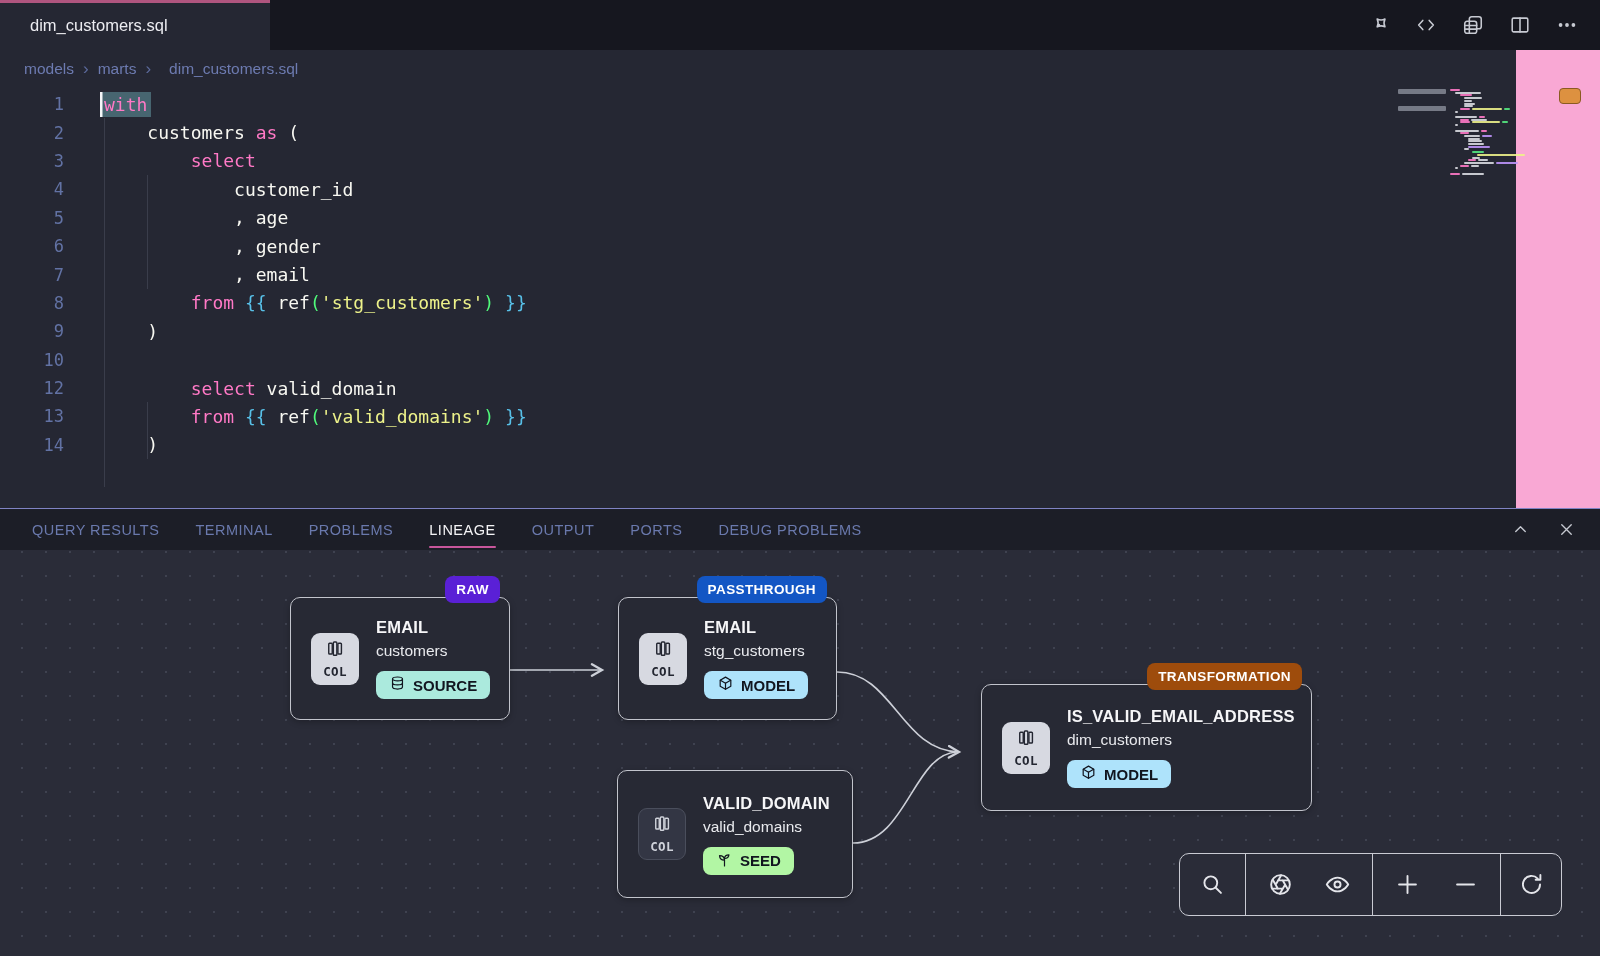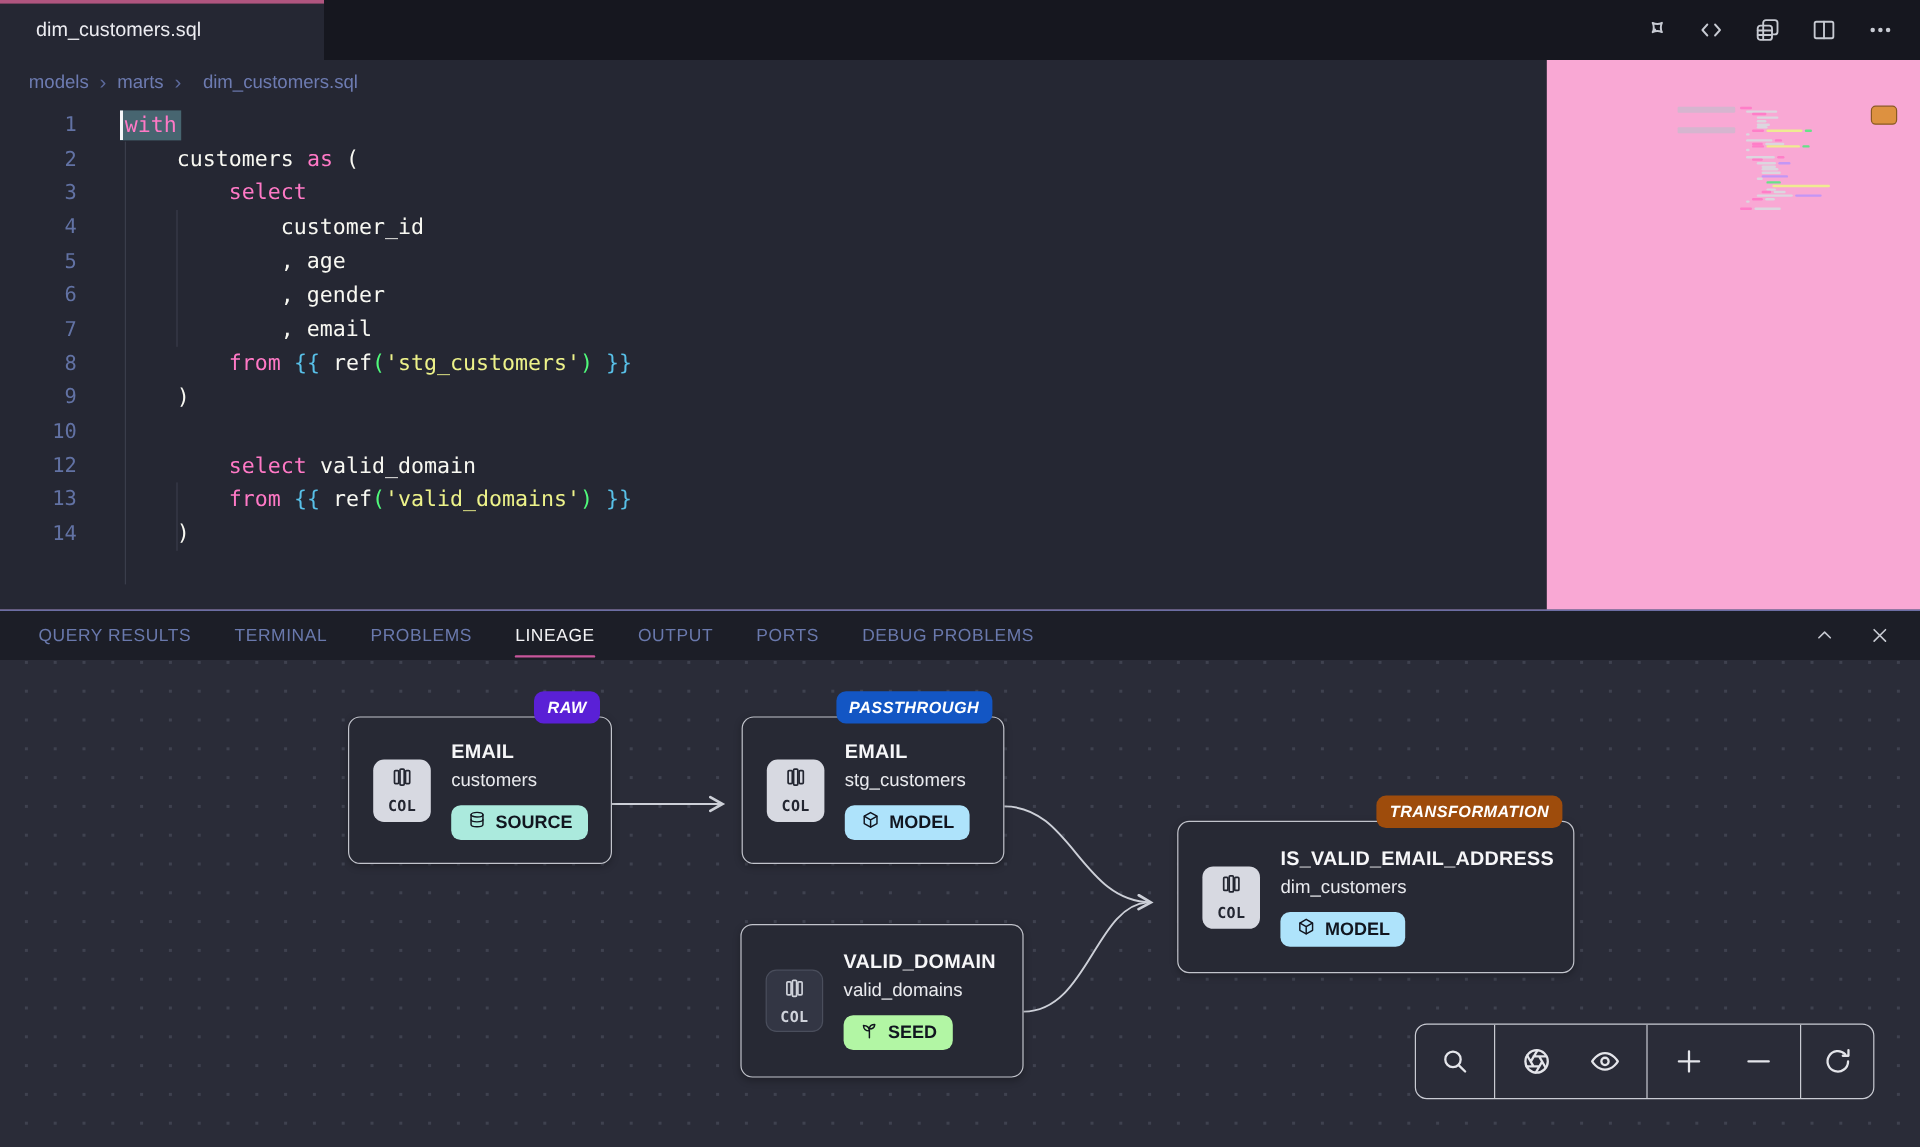--- a/index.html
+++ b/index.html
@@ -13,21 +13,21 @@
          display:flex; align-items:center; padding:0 14px 0 20px; cursor:pointer; }
   .tab-accent { position:absolute; left:0; top:0; width:100%; height:3px; background:#b0557f; }
   .tab-title { color:#ececf1; font-size:16.5px; margin:0 14px 0 10px; white-space:nowrap; }
   .tab-close { color:#c9cbd3; display:flex; align-items:center; }
   .tab-actions { position:absolute; right:18px; top:0; height:50px; display:flex; align-items:center; gap:17px; }
   .tbtn { background:none; border:none; color:#c7cad2; width:30px; height:30px; display:flex;
           align-items:center; justify-content:center; cursor:pointer; }
   .tbtn svg { width:22px; height:22px; }
 
   
-  .editor { position:absolute; left:0; top:50px; width:1289px; height:458px; background:#252733; overflow:hidden; }
+  .editor { position:absolute; left:0; top:50px; width:1516px; height:458px; background:#252733; overflow:hidden; }
   .breadcrumb { position:absolute; left:24px; top:6px; height:26px; display:flex; align-items:center;
                 gap:9px; color:#6d7bb1; font-size:15.5px; }
   .crumb { cursor:pointer; }
   .crumb-sep { color:#5c6a9c; font-size:17px; }
   .bc-ico { display:flex; align-items:center; }
 
   #code-lines { position:absolute; left:0; top:40px; width:1380px; }
   .line { display:flex; height:28.4px; align-items:center; font-family:"DejaVu Sans Mono", monospace; }
   .gutter { width:64px; flex:none; text-align:right; color:#6272a4; font-size:17px; }
   .content { margin-left:40px; white-space:pre; font-size:18px; color:#f8f8f2; }
@@ -62,21 +62,21 @@
   
   .canvas { position:absolute; left:0; top:550px; width:1600px; height:406px; background:#2a2c38;
             background-image:radial-gradient(rgba(165,172,195,.17) 1.2px, transparent 1.3px);
             background-size:24px 24px; background-position:10px 14px; overflow:hidden; }
   #edges { position:absolute; left:0; top:0; width:1600px; height:406px; }
 
   .lnode { position:absolute; background:#272934; border:1.2px solid #c2c4cc; border-radius:10px;
            display:flex; align-items:center; padding:0 16px 0 20px; gap:17px; cursor:pointer;
            box-shadow:0 2px 6px rgba(0,0,0,.25); }
   .lbadge { position:absolute; top:-22px; right:9px; color:#fff; font-size:13.5px; font-weight:bold;
-            letter-spacing:.4px; padding:6px 11px; border-radius:8px; white-space:nowrap;font-style:italic; }
+            letter-spacing:.4px; padding:6px 11px; border-radius:8px; white-space:nowrap; }
   .colbox { flex:none; width:48px; height:52px; border-radius:9px; display:flex; flex-direction:column;
             align-items:center; justify-content:center; gap:1px; }
   .colbox.light { background:#d7d9e1; color:#232631; }
   .colbox.dark  { background:#333644; color:#cfd2da; border:1px solid #4a4e5c; }
   .colbox svg { width:20px; height:20px; }
   .colbox .coltxt { font-family:"DejaVu Sans Mono", monospace; font-size:12.5px; font-weight:bold; letter-spacing:.3px; }
   .nbody { display:flex; flex-direction:column; align-items:flex-start; }
   .ntitle { color:#f6f6f8; font-size:16.5px; font-weight:600; letter-spacing:.2px; }
   .nsub { color:#e9eaee; font-size:15.5px; margin-top:5px; }
   .ntype { display:inline-flex; align-items:center; gap:7px; margin-top:11px; padding:4px 13px;
@@ -366,21 +366,21 @@
              <span class="nsub">valid_domains</span>
              <span class="ntype" style="background:#b2f6a4">
                <span><svg viewBox="0 0 24 24" fill="none" stroke="currentColor" stroke-width="1.7" stroke-linecap="round" stroke-linejoin="round">
                   <path d="M12 21v-8.5"></path>
                   <path d="M12 12.8c-.2-4.2-2.6-6.3-7-6.3.2 4.4 2.6 6.4 7 6.3z"></path>
                   <path d="M12 10.3c.2-3.3 2.2-4.9 6.3-4.9-.3 3.7-2.4 5.2-6.3 5.2z"></path>
                 </svg></span>SEED
              </span>
            </span>
         </div>
-        <div class="lnode" style="left: 981px; top: 134px; width: 331px; height: 127px; justify-content: center;">
+        <div class="lnode" style="left: 981px; top: 134px; width: 331px; height: 127px;">
           <span class="lbadge" style="background:#9e4c0c">TRANSFORMATION</span>
           <span class="colbox light">
              <span><svg viewBox="0 0 24 24" fill="none" stroke="currentColor" stroke-width="1.7" stroke-linecap="round" stroke-linejoin="round">
                 <rect x="4.5" y="5" width="4.2" height="13" rx="1"></rect>
                 <rect x="10" y="3.5" width="4.2" height="16" rx="1"></rect>
                 <rect x="15.5" y="5" width="4.2" height="13" rx="1"></rect>
               </svg></span>
              <span class="coltxt">COL</span>
            </span>
            <span class="nbody">

